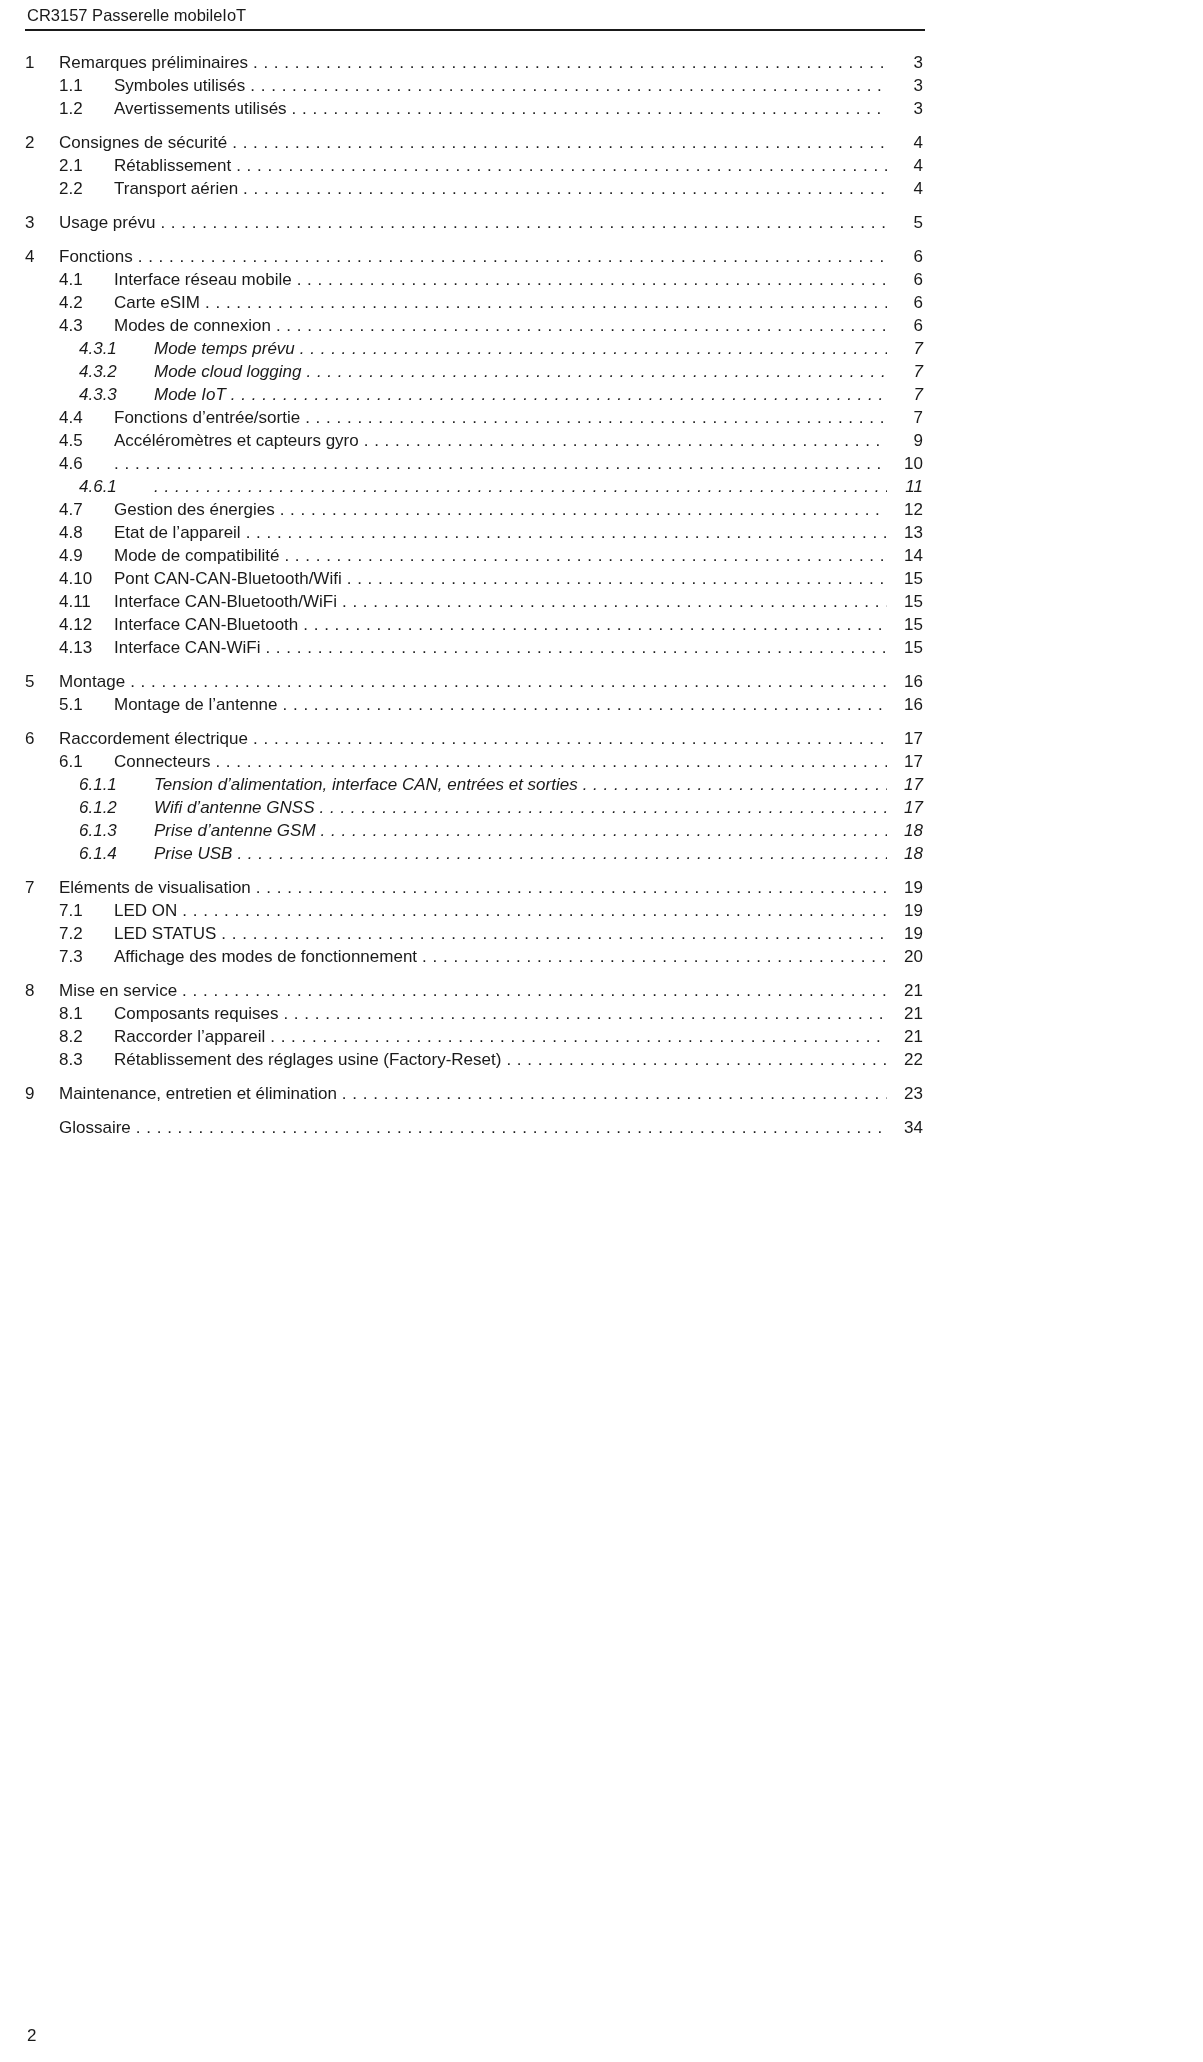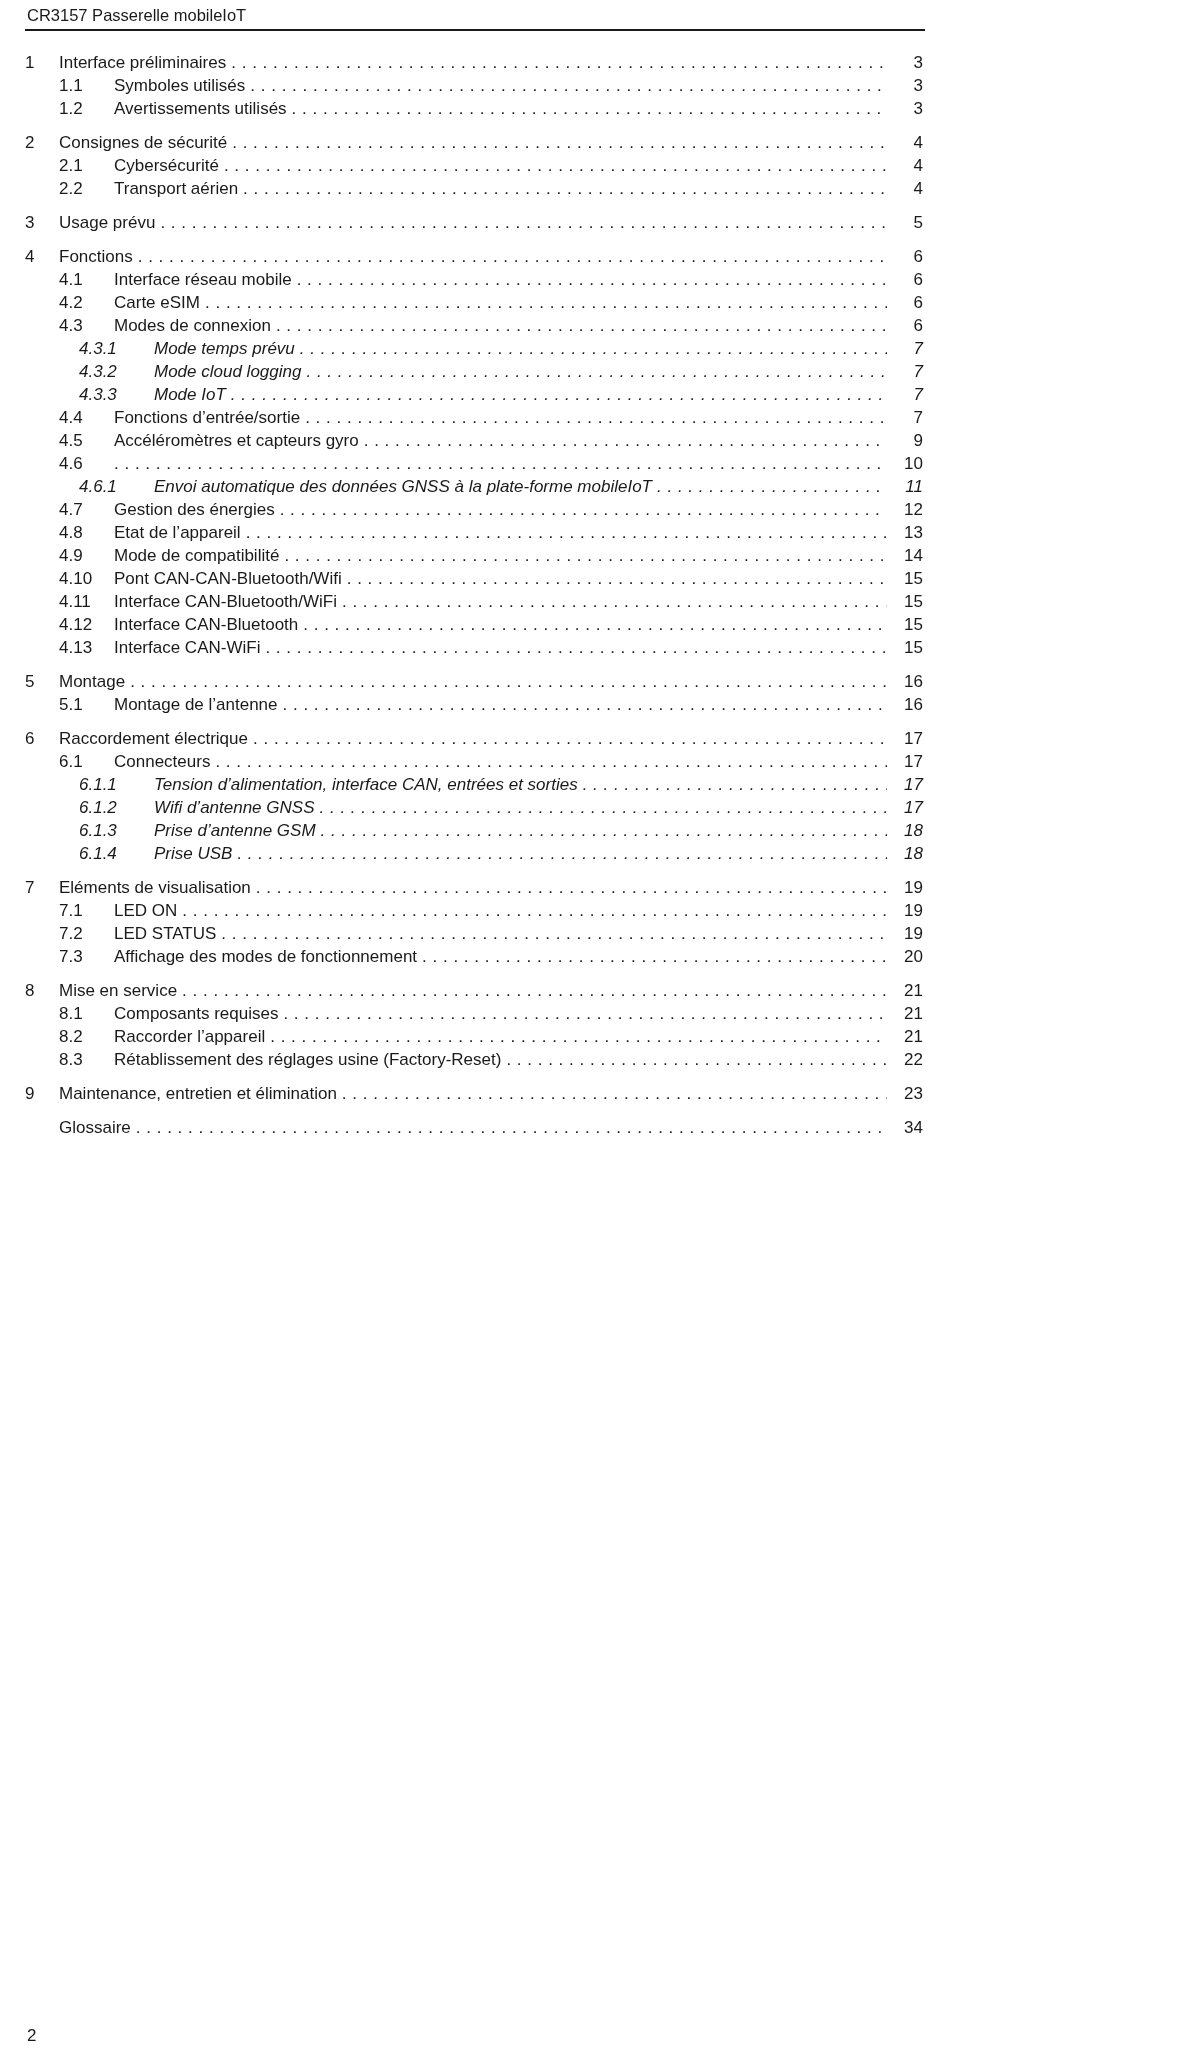--- a/index.html
+++ b/index.html
@@ -75,21 +75,21 @@
 <div class="page">
 
   <div class="doc-header">
     <span>CR3157 Passerelle mobileIoT</span>
   </div>
 
 
   <div class="toc" id="toc">
       <div class="row level-1">
     <span class="num">1</span>
-    <span class="label">Interface préliminaires</span>
+    <span class="label">Remarques préliminaires</span>
     <span class="dots">. . . . . . . . . . . . . . . . . . . . . . . . . . . . . . . . . . . . . . . . . . . . . . . . . . . . . . . . . . . . . . . . . . . . . . . . . . . . . . . . . . . . . . . . . . . . . . . . . . . . . . . . . . . . . . . . . . . . . . . . . . . . . . . . . . . . . . . . . . . . . . . . . . . . . . . . . . . . . . . . </span>
     <span class="pagenum">3</span>
   </div>
       <div class="row level-2">
     <span class="num">1.1</span>
     <span class="label">Symboles utilisés</span>
     <span class="dots">. . . . . . . . . . . . . . . . . . . . . . . . . . . . . . . . . . . . . . . . . . . . . . . . . . . . . . . . . . . . . . . . . . . . . . . . . . . . . . . . . . . . . . . . . . . . . . . . . . . . . . . . . . . . . . . . . . . . . . . . . . . . . . . . . . . . . . . . . . . . . . . . . . . . . . . . . . . . . . . . </span>
     <span class="pagenum">3</span>
   </div>
       <div class="row level-2">
@@ -99,21 +99,21 @@
     <span class="pagenum">3</span>
   </div>
       <div class="row level-1 gap">
     <span class="num">2</span>
     <span class="label">Consignes de sécurité</span>
     <span class="dots">. . . . . . . . . . . . . . . . . . . . . . . . . . . . . . . . . . . . . . . . . . . . . . . . . . . . . . . . . . . . . . . . . . . . . . . . . . . . . . . . . . . . . . . . . . . . . . . . . . . . . . . . . . . . . . . . . . . . . . . . . . . . . . . . . . . . . . . . . . . . . . . . . . . . . . . . . . . . . . . . </span>
     <span class="pagenum">4</span>
   </div>
       <div class="row level-2">
     <span class="num">2.1</span>
-    <span class="label">Cybersécurité</span>
+    <span class="label">Rétablissement</span>
     <span class="dots">. . . . . . . . . . . . . . . . . . . . . . . . . . . . . . . . . . . . . . . . . . . . . . . . . . . . . . . . . . . . . . . . . . . . . . . . . . . . . . . . . . . . . . . . . . . . . . . . . . . . . . . . . . . . . . . . . . . . . . . . . . . . . . . . . . . . . . . . . . . . . . . . . . . . . . . . . . . . . . . . </span>
     <span class="pagenum">4</span>
   </div>
       <div class="row level-2">
     <span class="num">2.2</span>
     <span class="label">Transport aérien</span>
     <span class="dots">. . . . . . . . . . . . . . . . . . . . . . . . . . . . . . . . . . . . . . . . . . . . . . . . . . . . . . . . . . . . . . . . . . . . . . . . . . . . . . . . . . . . . . . . . . . . . . . . . . . . . . . . . . . . . . . . . . . . . . . . . . . . . . . . . . . . . . . . . . . . . . . . . . . . . . . . . . . . . . . . </span>
     <span class="pagenum">4</span>
   </div>
       <div class="row level-1 gap">
@@ -176,21 +176,20 @@
     <span class="dots">. . . . . . . . . . . . . . . . . . . . . . . . . . . . . . . . . . . . . . . . . . . . . . . . . . . . . . . . . . . . . . . . . . . . . . . . . . . . . . . . . . . . . . . . . . . . . . . . . . . . . . . . . . . . . . . . . . . . . . . . . . . . . . . . . . . . . . . . . . . . . . . . . . . . . . . . . . . . . . . . </span>
     <span class="pagenum">9</span>
   </div>
       <div class="row level-2">
     <span class="num">4.6</span>
     <span class="dots">. . . . . . . . . . . . . . . . . . . . . . . . . . . . . . . . . . . . . . . . . . . . . . . . . . . . . . . . . . . . . . . . . . . . . . . . . . . . . . . . . . . . . . . . . . . . . . . . . . . . . . . . . . . . . . . . . . . . . . . . . . . . . . . . . . . . . . . . . . . . . . . . . . . . . . . . . . . . . . . . </span>
     <span class="pagenum">10</span>
   </div>
       <div class="row level-3">
     <span class="num">4.6.1</span>
-    <span class="label">Envoi automatique des données GNSS à la plate-forme mobileIoT</span>
     <span class="dots">. . . . . . . . . . . . . . . . . . . . . . . . . . . . . . . . . . . . . . . . . . . . . . . . . . . . . . . . . . . . . . . . . . . . . . . . . . . . . . . . . . . . . . . . . . . . . . . . . . . . . . . . . . . . . . . . . . . . . . . . . . . . . . . . . . . . . . . . . . . . . . . . . . . . . . . . . . . . . . . . </span>
     <span class="pagenum">11</span>
   </div>
       <div class="row level-2">
     <span class="num">4.7</span>
     <span class="label">Gestion des énergies</span>
     <span class="dots">. . . . . . . . . . . . . . . . . . . . . . . . . . . . . . . . . . . . . . . . . . . . . . . . . . . . . . . . . . . . . . . . . . . . . . . . . . . . . . . . . . . . . . . . . . . . . . . . . . . . . . . . . . . . . . . . . . . . . . . . . . . . . . . . . . . . . . . . . . . . . . . . . . . . . . . . . . . . . . . . </span>
     <span class="pagenum">12</span>
   </div>
       <div class="row level-2">

